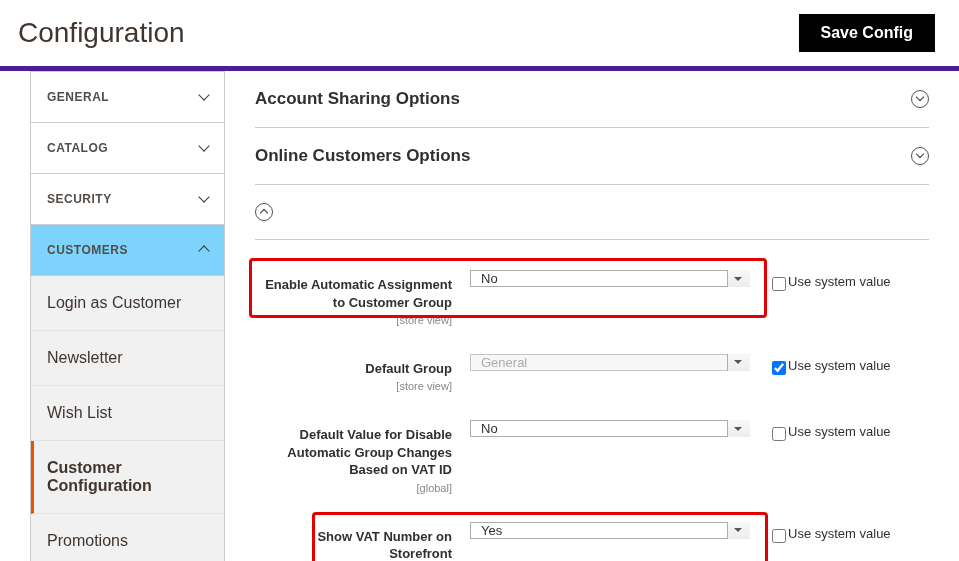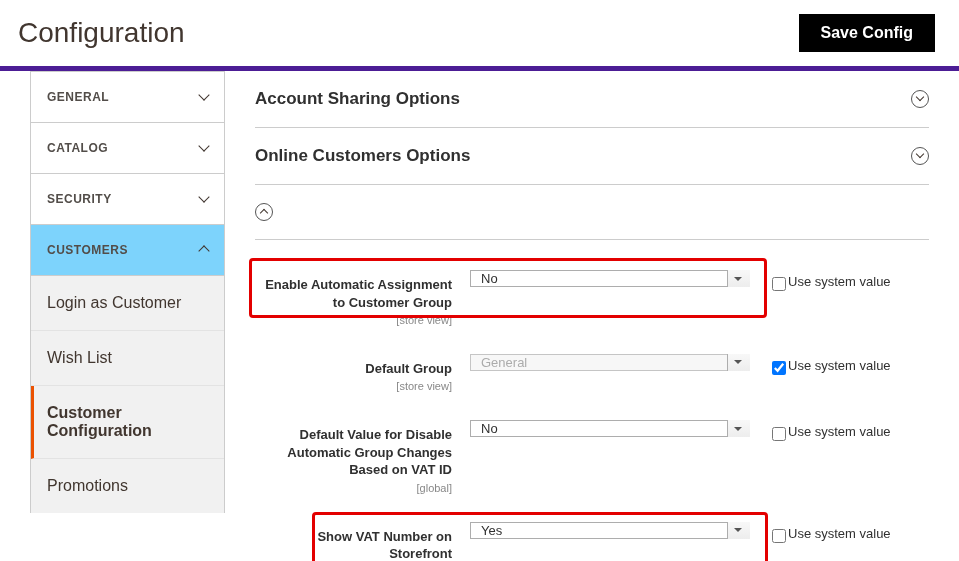--- a/index.html
+++ b/index.html
@@ -230,20 +230,21 @@
     <div class="nav-group">
       <span>SECURITY</span>
       <span class="chevron"></span>
     </div>
     <div class="nav-group expanded">
       <span>CUSTOMERS</span>
       <span class="chevron up"></span>
     </div>
     <div class="nav-sub">
       <div class="nav-item">Login as Customer</div>
+      <div class="nav-item">Newsletter</div>
       <div class="nav-item">Wish List</div>
       <div class="nav-item active">Customer Configuration</div>
       <div class="nav-item">Promotions</div>
     </div>
   </div>
 
   <div class="content">
 
     <div class="section-head">
       <span class="section-title">Account Sharing Options</span>

